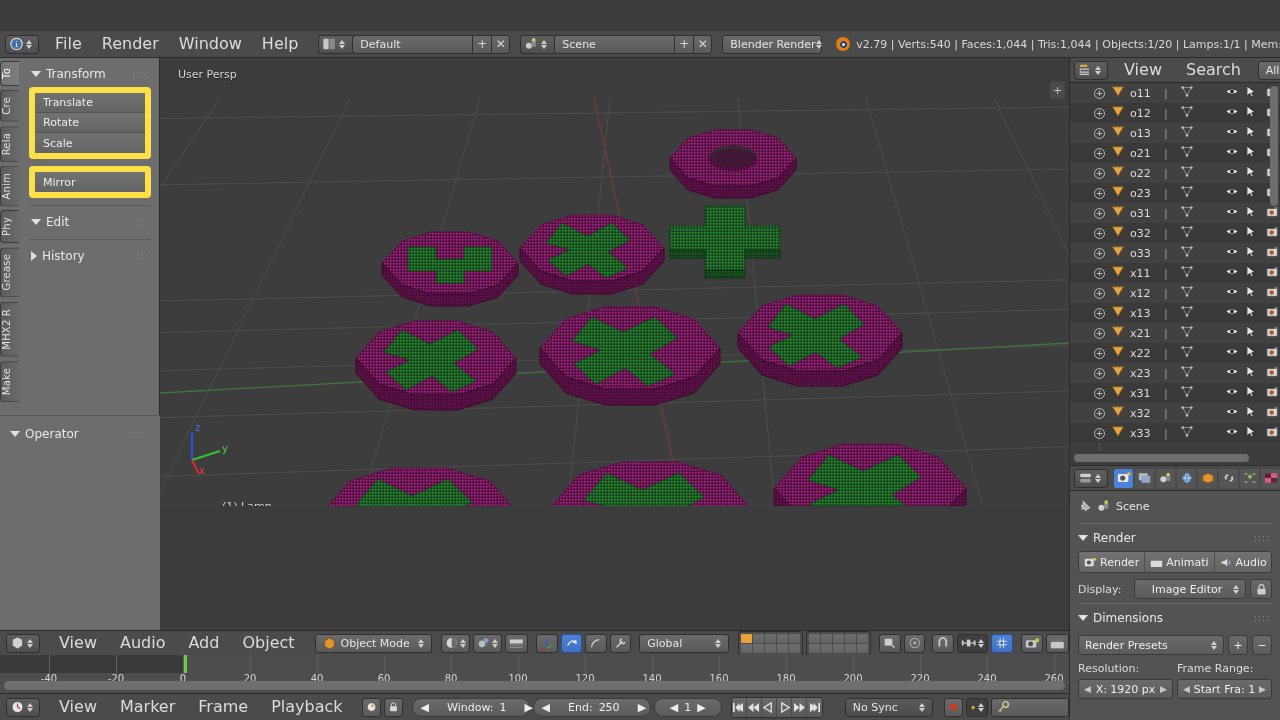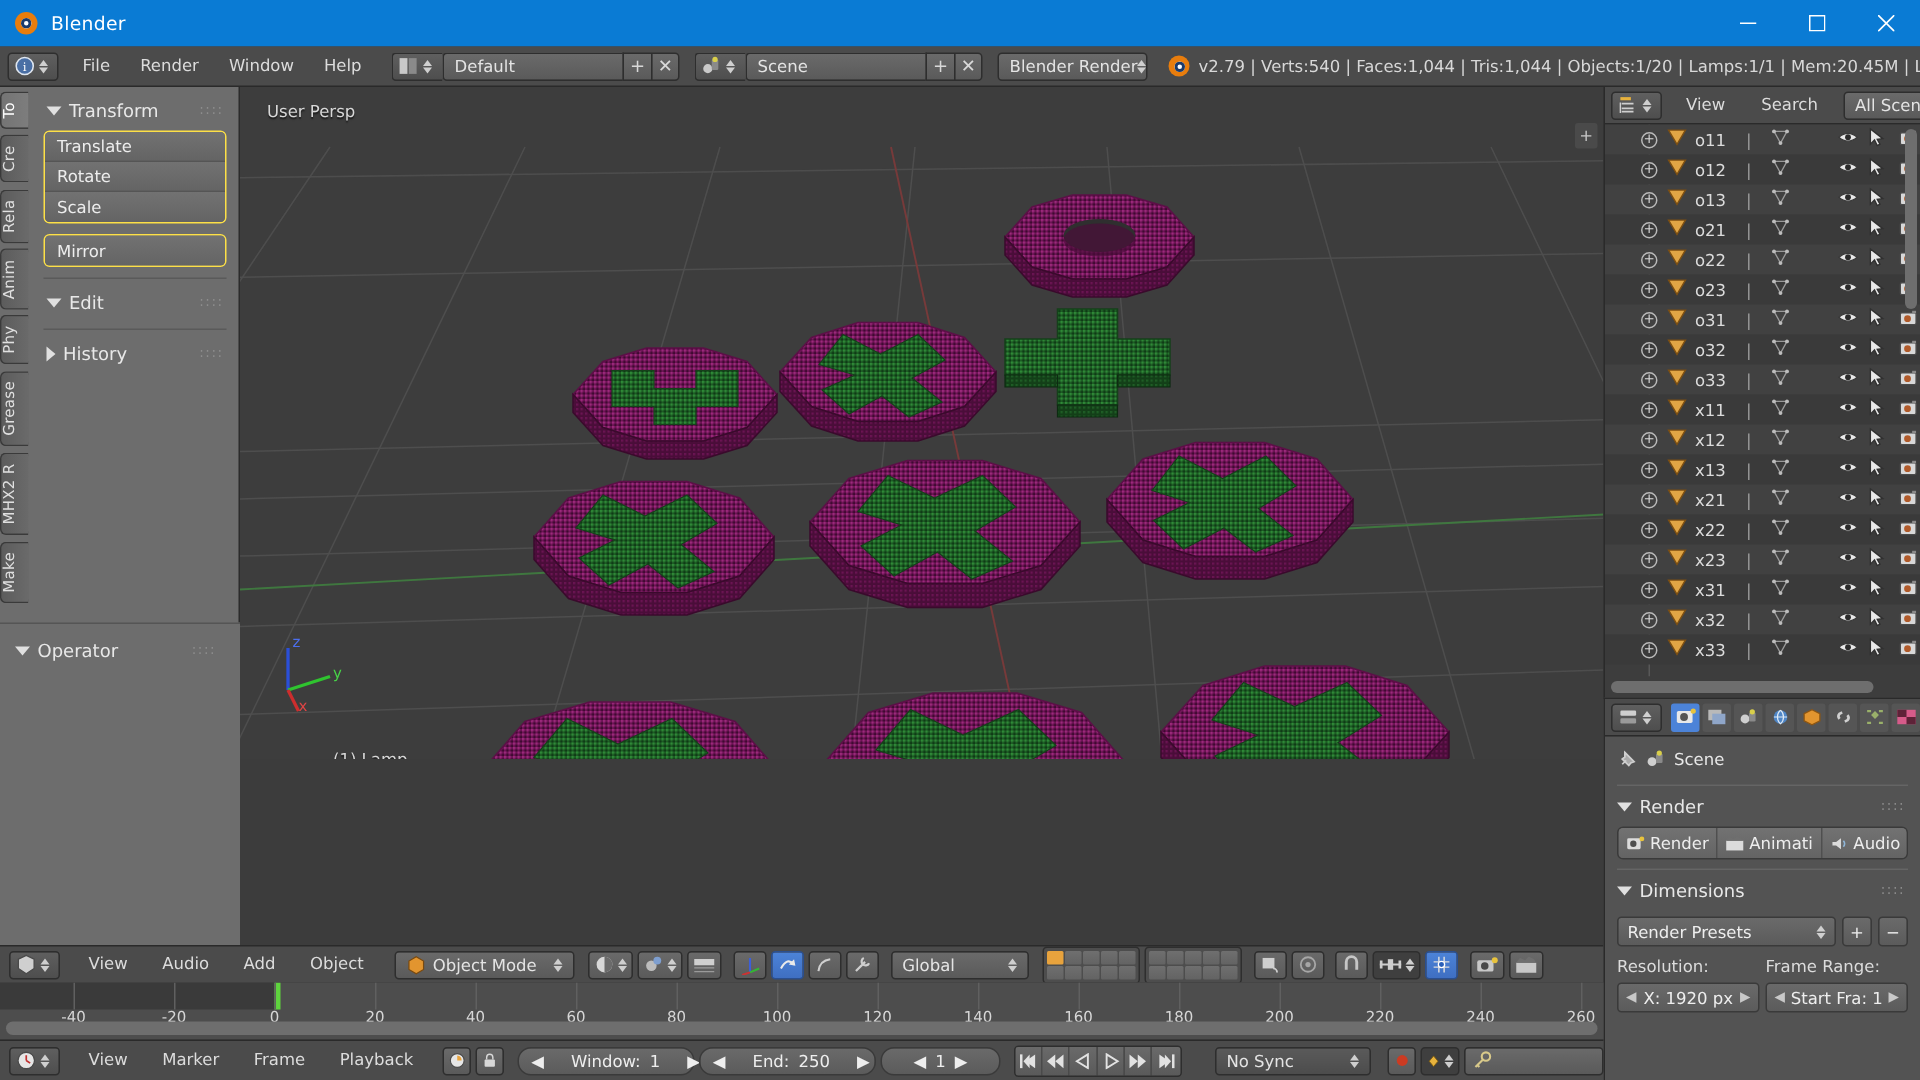--- a/index.html
+++ b/index.html
@@ -55,21 +55,21 @@
   .ed-ico { width:15px; height:14px; display:block; }
   .updown { display:flex; flex-direction:column; align-items:center; gap:1px; }
   .updown i {
     display:block; width:0;height:0;
     border-left:3px solid transparent; border-right:3px solid transparent;
   }
   .updown i.u { border-bottom:4px solid #cfcfcf; }
   .updown i.d { border-top:4px solid #cfcfcf; }
 
   .menu-item {
-    padding:2px 10px; font-size:11px; color:#dcdcdc; border-radius:3px;
+    padding:2px 10px; font-size:16px; color:#dcdcdc; border-radius:3px;
     line-height:16px;
   }
 
   .combo {
     height:19px; border-radius:3px; border:1px solid #2e2e2e;
     background:linear-gradient(#6a6a6a,#5a5a5a);
     display:flex; align-items:center; padding:0 7px;
     color:#e4e4e4; font-size:11px; white-space:nowrap;
   }
   .sq-btn {
@@ -109,21 +109,21 @@
 
   .panel-head {
     display:flex; align-items:center; gap:5px;
     font-size:12px; color:#e8e8e8; padding:3px 2px 6px 2px;
   }
   .tri { width:0;height:0; display:inline-block; }
   .tri.down { border-left:5px solid transparent; border-right:5px solid transparent; border-top:6px solid #e0e0e0; }
   .tri.right { border-top:5px solid transparent; border-bottom:5px solid transparent; border-left:6px solid #e0e0e0; }
   .grip { margin-left:auto; color:#8d8d8d; font-size:9px; letter-spacing:1px; }
 
-  .btn-stack { border-radius:4px; overflow:hidden; border:1px solid #fde047; margin-bottom:7px; }
+  .btn-stack { border-radius:4px; overflow:hidden; border:6px solid #fde047; margin-bottom:7px; }
   .tbtn {
     height:20px; display:flex; align-items:center; padding-left:8px;
     background:linear-gradient(#727272,#646464);
     color:#ededed; font-size:11px;
     border-bottom:1px solid #555;
   }
   .tbtn:last-child { border-bottom:none; }
   .ts-sep { height:1px; background:#5a5a5a; margin:4px 0 6px 0; }
 
   .operator-panel {
@@ -286,44 +286,20 @@
     display:flex; align-items:center; justify-content:center;
     border-right:1px solid #4a4a4a;
   }
   .transport .tb:last-child { border-right:none; }
 </style>
 </head>
 <body>
 
 <div class="app">
 
-  <div class="titlebar">
-    <span class="tb-icon">
-      <span class="blender-logo"></span>
-    </span>
-    <span class="tb-title">Blender</span>
-    <div class="win-btns">
-      <div class="win-btn">
-        <svg width="11" height="11">
-            <line x1="0" y1="5.5" x2="11" y2="5.5" stroke="#fff" stroke-width="1"></line>
-          </svg>
-      </div>
-      <div class="win-btn">
-        <svg width="11" height="11">
-            <rect x="0.5" y="0.5" width="10" height="10" fill="none" stroke="#fff" stroke-width="1"></rect>
-          </svg>
-      </div>
-      <div class="win-btn close">
-        <svg width="11" height="11">
-            <line x1="0" y1="0" x2="11" y2="11" stroke="#fff" stroke-width="1.1"></line>
-            <line x1="11" y1="0" x2="0" y2="11" stroke="#fff" stroke-width="1.1"></line>
-          </svg>
-      </div>
-    </div>
-  </div>
 
   <div class="topbar">
     <div class="ed-select">
       <svg class="ed-ico" viewBox="0 0 16 16">
           <circle cx="8" cy="8" r="6.5" fill="#4a6fa5" stroke="#dfe6ef" stroke-width="1.2"></circle>
           <text x="8" y="11.5" font-size="9" fill="#fff" text-anchor="middle" font-family="DejaVu Serif, serif">i</text>
         </svg>
       <span class="updown">
           <i class="u"></i>
           <i class="d"></i>
@@ -1326,20 +1302,36 @@
         </div>
         <div class="pbtn" style="flex:1;">
           <svg width="13" height="11" viewBox="0 0 16 13">
               <path d="M2 5 h3 L9 2 v9 L5 8 H2 Z" fill="#dcdcdc"></path>
               <path d="M11 4 a4 4 0 0 1 0 5" stroke="#8fb6d8" stroke-width="1.3" fill="none"></path>
             </svg>
           <span>Audio</span>
         </div>
       </div>
 
+      <div class="prop-row">
+        <span class="label-sm" style="width:52px;">Display:</span>
+        <div class="field" style="flex:1;justify-content:space-between;">
+          <span style="margin:0 auto;">Image Editor</span>
+          <span class="updown">
+              <i class="u"></i>
+              <i class="d"></i>
+            </span>
+        </div>
+        <div class="field" style="width:22px;padding:0;">
+          <svg width="13" height="13" viewBox="0 0 16 16">
+              <rect x="3" y="7" width="10" height="7" rx="1" fill="#d0d0d0"></rect>
+              <path d="M5 7 V5 a3 3 0 0 1 6 0 v2" stroke="#d0d0d0" stroke-width="1.4" fill="none"></path>
+            </svg>
+        </div>
+      </div>
 
       <div class="prop-sep"></div>
 
       <div class="panel-head" style="padding-left:0;">
         <i class="tri down"></i>
         <span>Dimensions</span>
         <span class="grip">::::</span>
       </div>
 
       <div class="prop-row">

